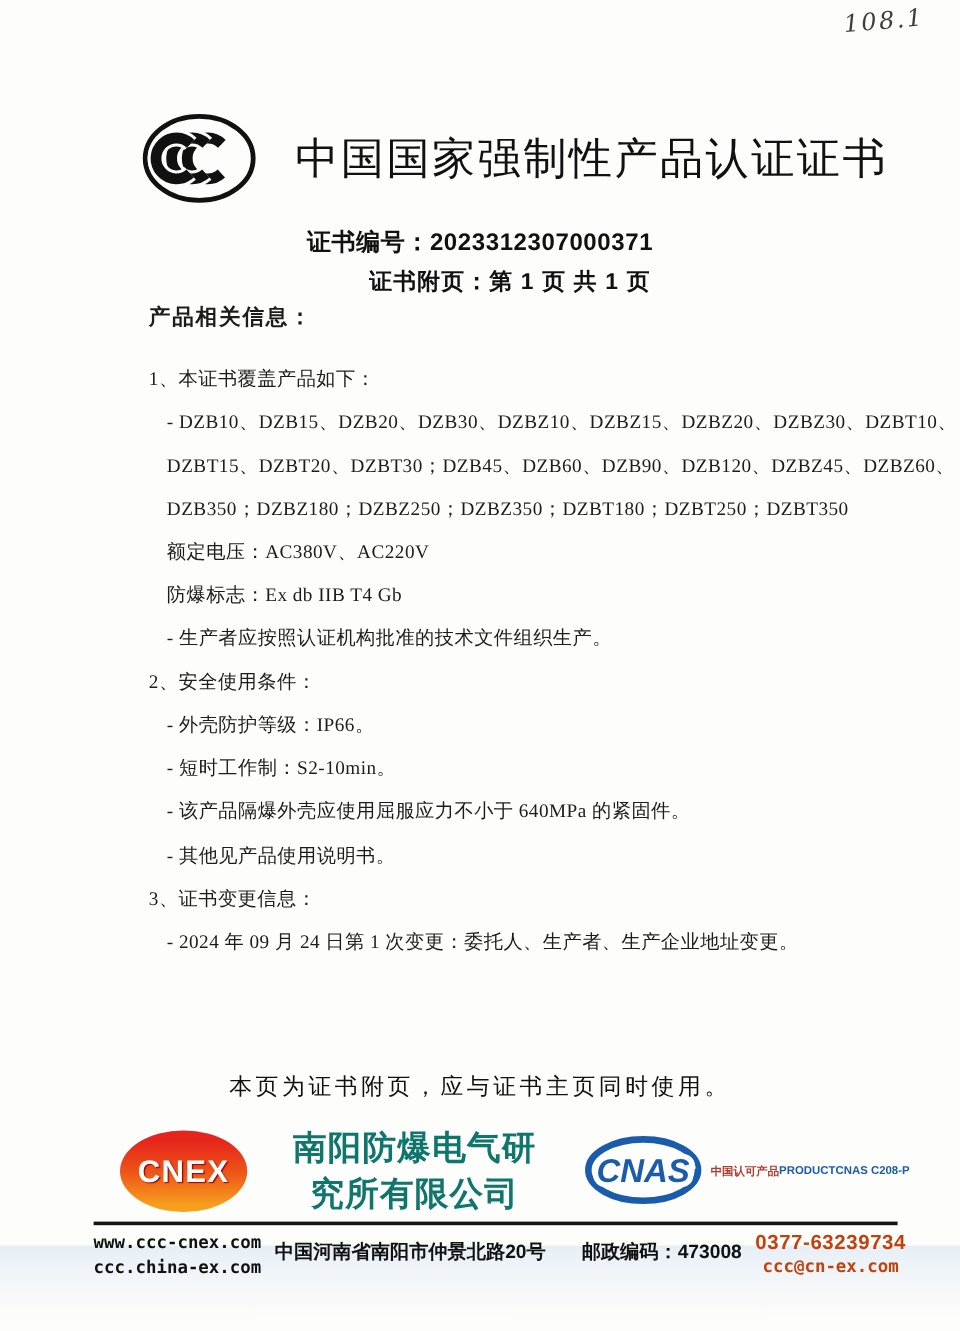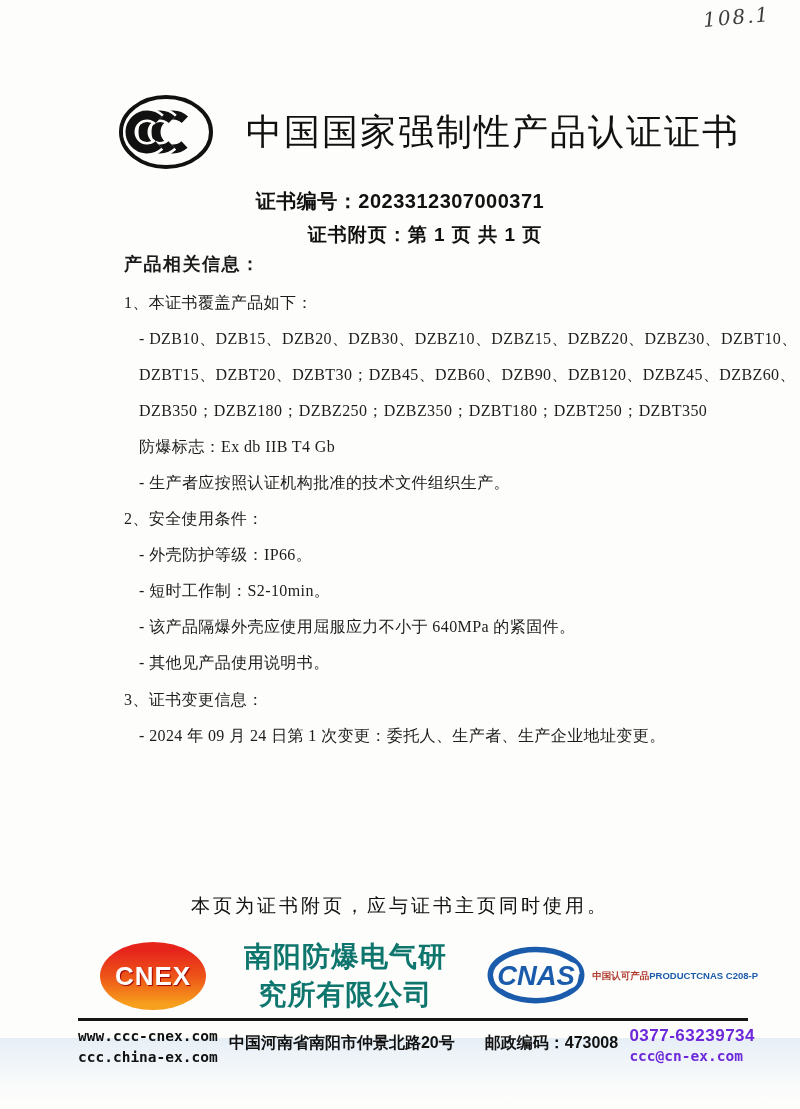--- a/index.html
+++ b/index.html
@@ -22,21 +22,21 @@
   }
   .cert-line {
     position:absolute; left:0; width:100%; text-align:center;
     font-family:"Liberation Sans",sans-serif; font-weight:700; color:#111;
   }
   .cert-no-line  { top:188px; font-size:20px; letter-spacing:0.5px; }
   .cert-page-line{ top:222px; font-size:19px; letter-spacing:1px;margin-left:25px; }
 
   .body-block { position:absolute; top:252px; left:0; right:20px; padding-left:124px; }
   .section-heading {
-    font-weight:700; font-size:18px; letter-spacing:1.5px; margin-bottom:9px;
+    font-weight:700; font-size:18px; letter-spacing:1.5px; margin-bottom:22px;
   }
   .line {
     height:36.1px; display:flex; align-items:center;
     font-size:16px; letter-spacing:0.4px; white-space:nowrap;
   }
   .lvl1 { padding-left:15px; }
 
   .note-line {
     position:absolute; top:893px; left:0; width:100%; text-align:center;
     font-size:19px; letter-spacing:3px; color:#111;
@@ -72,21 +72,21 @@
     background:linear-gradient(180deg, rgba(203,221,240,0.45), rgba(228,237,247,0.25) 65%, rgba(255,255,255,0));
   }
   .bottom-bar {
     position:absolute; top:1026px; left:78px; right:45px;
     display:flex; align-items:flex-start;
   }
   .bb-left  { font:700 14.5px "DejaVu Sans Mono",monospace; line-height:21px; color:#111; }
   .bb-center{ flex:1; text-align:center; margin-top:7px;
               font:700 16px "Liberation Sans",sans-serif; color:#111; }
   .bb-center .addr { margin-right:30px;text-align:center; }
-  .bb-right { text-align:left; color:#6d28d9; }
+  .bb-right { text-align:center; color:#c2410c; }
   .bb-phone { font:700 17px "Liberation Sans",sans-serif; letter-spacing:0.5px; }
   .bb-email { font:700 14.5px "DejaVu Sans Mono",monospace; margin-top:2px; }
 </style>
 </head>
 <body>
 
 <div class="page">
 
   <div class="handwritten">108.1</div>
 
@@ -111,20 +111,21 @@
     <span>证书编号：</span><span>2023312307000371</span>
   </div>
   <div class="cert-line cert-page-line">证书附页：第 1 页  共 1 页</div>
 
   <div class="body-block">
     <div class="section-heading">产品相关信息：</div>
     <div class="line lvl0">1、本证书覆盖产品如下：</div>
     <div class="line lvl1">- DZB10、DZB15、DZB20、DZB30、DZBZ10、DZBZ15、DZBZ20、DZBZ30、DZBT10、</div>
     <div class="line lvl1">DZBT15、DZBT20、DZBT30；DZB45、DZB60、DZB90、DZB120、DZBZ45、DZBZ60、</div>
     <div class="line lvl1">DZB350；DZBZ180；DZBZ250；DZBZ350；DZBT180；DZBT250；DZBT350</div>
+    <div class="line lvl1">额定电压：AC380V、AC220V</div>
     <div class="line lvl1">防爆标志：Ex db IIB T4 Gb</div>
     <div class="line lvl1">- 生产者应按照认证机构批准的技术文件组织生产。</div>
     <div class="line lvl0">2、安全使用条件：</div>
     <div class="line lvl1">- 外壳防护等级：IP66。</div>
     <div class="line lvl1">- 短时工作制：S2-10min。</div>
     <div class="line lvl1">- 该产品隔爆外壳应使用屈服应力不小于 640MPa 的紧固件。</div>
     <div class="line lvl1">- 其他见产品使用说明书。</div>
     <div class="line lvl0">3、证书变更信息：</div>
     <div class="line lvl1">- 2024 年 09 月 24 日第 1 次变更：委托人、生产者、生产企业地址变更。</div>
   </div>

